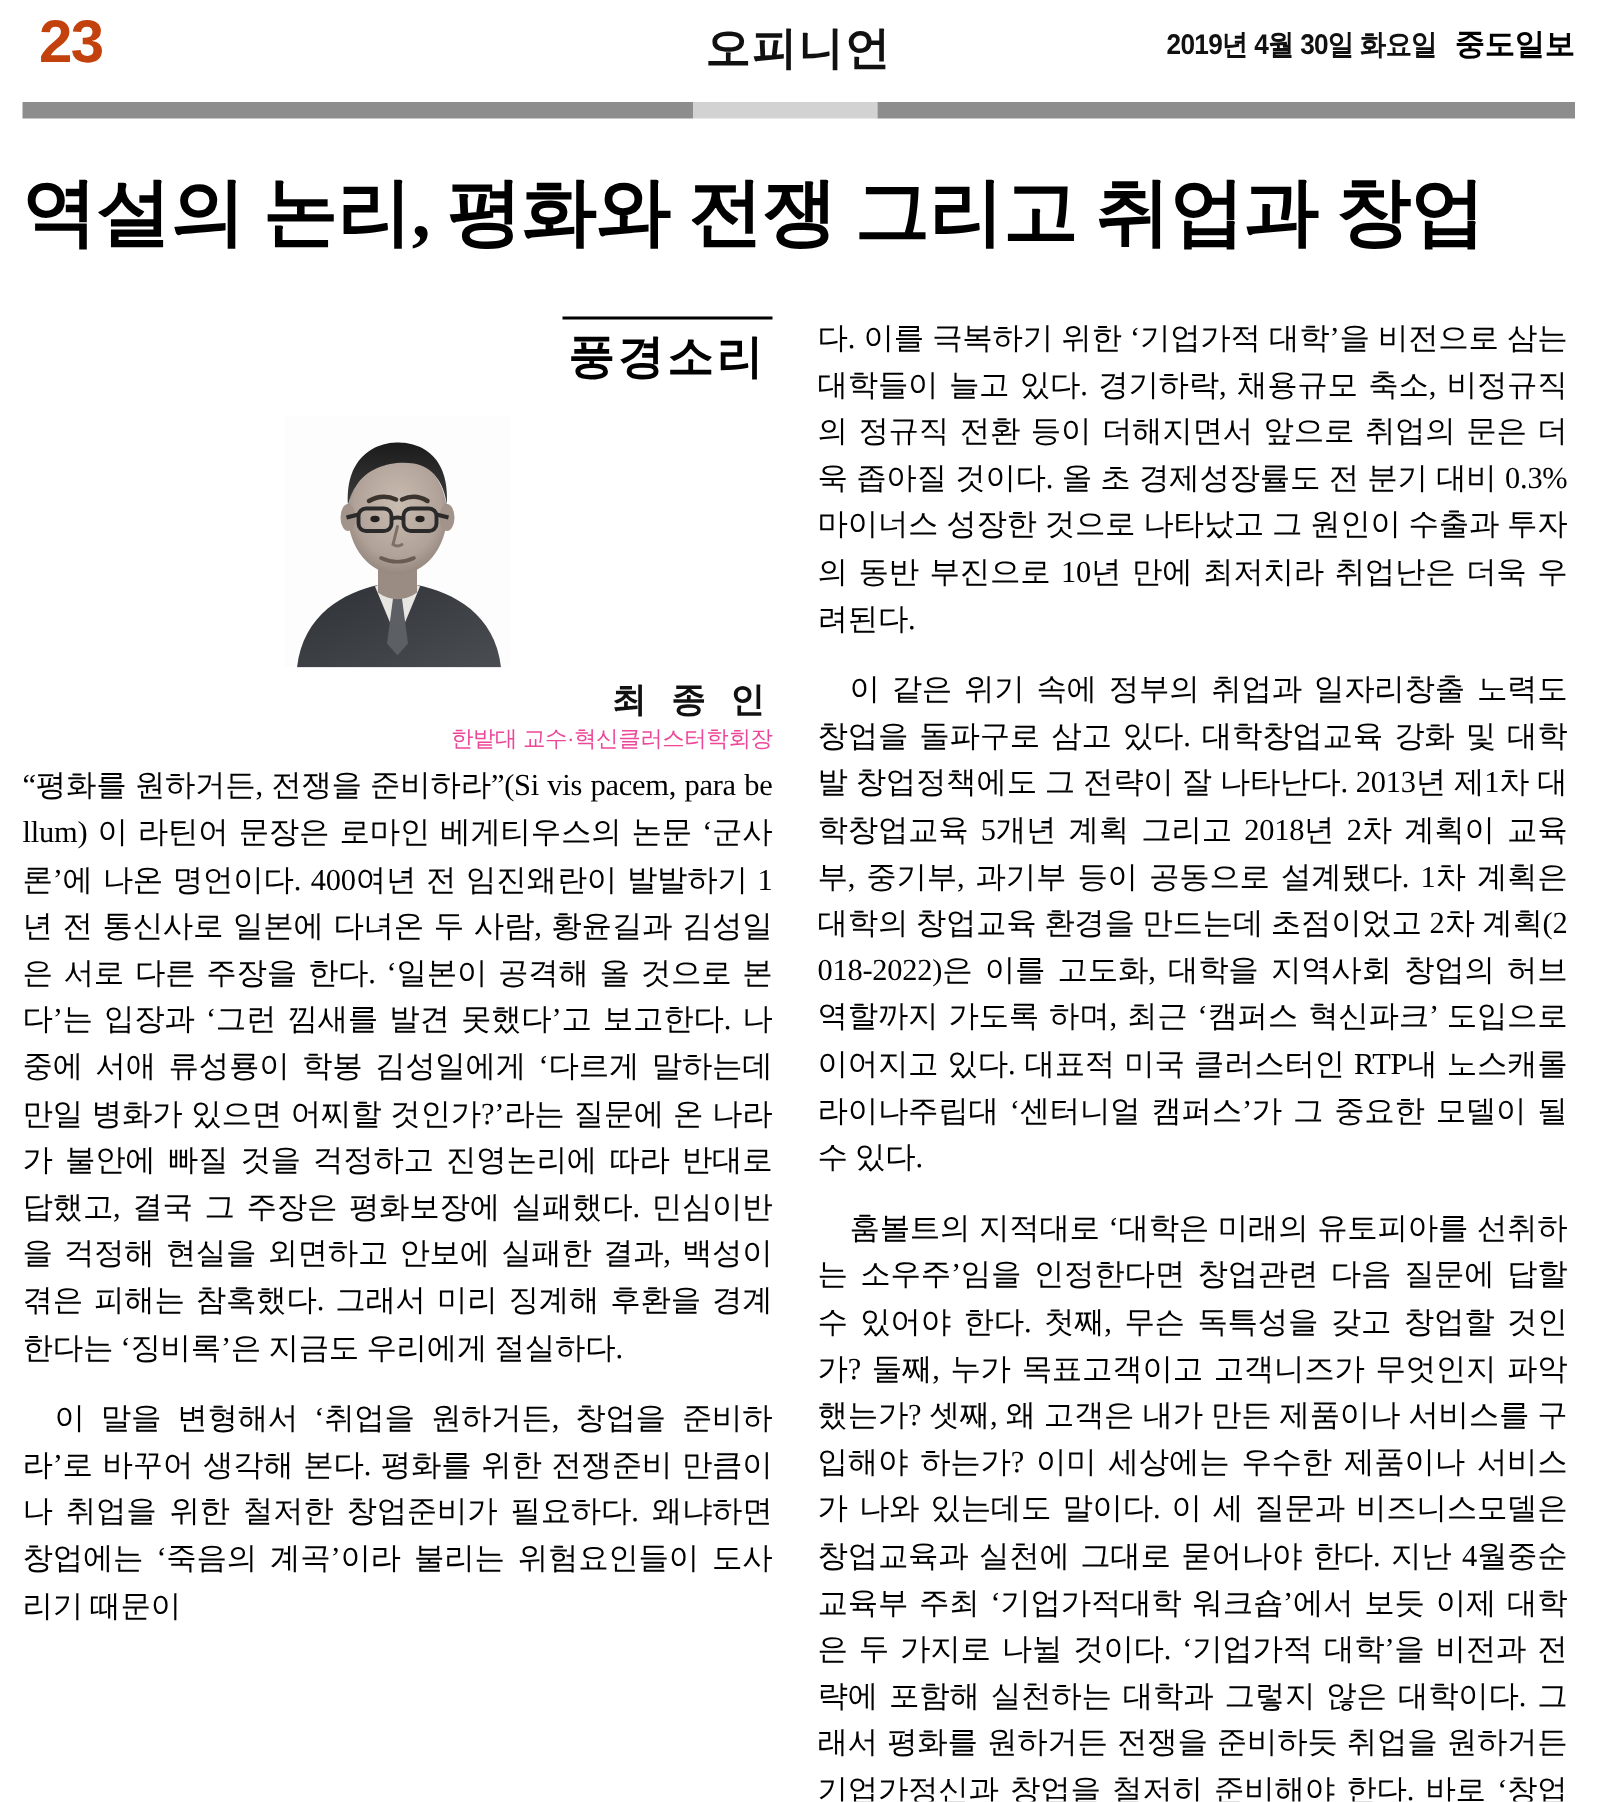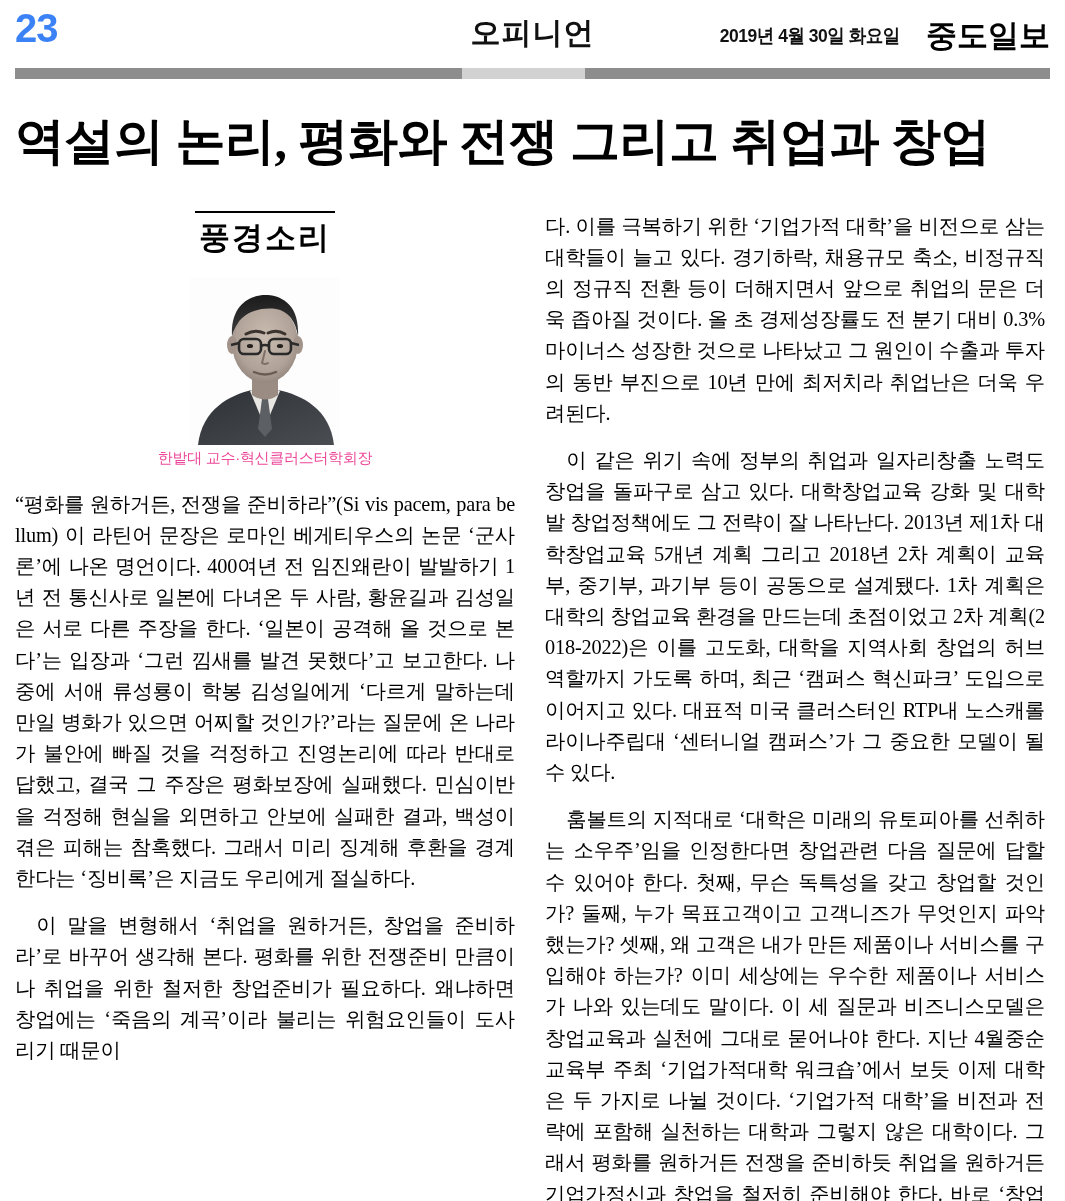--- a/index.html
+++ b/index.html
@@ -19,63 +19,63 @@
   }
 
   
   .masthead {
     position: relative;
     height: 68px;
     margin: 0 15px;
   }
   .page-number {
     position: absolute;
-    left: 0;
+    left: 11px;
     top: 8px;
     font-family: "Liberation Sans", "DejaVu Sans", sans-serif;
     font-size: 40px;
     font-weight: bold;
     letter-spacing: -1px;
     line-height: 1;
-    color: #3b82f6;
+    color: #c2410c;
   }
   .section-name {
     position: absolute;
     left: 0;
     right: 0;
     top: 18px;
     text-align: center;
     font-family: "Liberation Sans", "DejaVu Sans", sans-serif;
     font-size: 30px;
     font-weight: bold;
     letter-spacing: 1px;
     line-height: 1;
     color: #111111;
   }
   .masthead-right {
     position: absolute;
     right: 0;
     top: 20px;
     display: flex;
-    align-items: center;
-    gap: 26px;
+    align-items: flex-end;
+    gap: 12px;
   }
   .issue-date {
     font-family: "Liberation Sans", "DejaVu Sans", sans-serif;
     font-size: 19px;
     font-weight: bold;
     letter-spacing: -0.5px;
     line-height: 1;
     color: #111111;
     transform: scaleX(0.92);
     transform-origin: right bottom;
   }
   .paper-name {
     font-family: "Liberation Serif", "DejaVu Serif", serif;
-    font-size: 31px;
+    font-size: 20px;
     font-weight: bold;
     letter-spacing: 0px;
     line-height: 1;
     color: #000000;
   }
 
   
   .rule-bar {
     margin: 0 15px 0 15px;
     height: 11px;
@@ -105,22 +105,22 @@
     display: flex;
     gap: 30px;
   }
   .col {
     width: 500px;
     flex: 0 0 500px;
   }
 
   
   .column-head {
-    text-align: center;
-    margin-bottom: 22px;
+    text-align: right;
+    margin-bottom: 7px;
   }
   .column-title-wrap {
     display: inline-block;
     padding-top: 8px;
     border-top: 2px solid #000000;
     margin-bottom: 22px;
   }
   .column-title {
     font-family: "Liberation Sans", "DejaVu Sans", sans-serif;
     font-size: 31px;
@@ -260,20 +260,21 @@
 
           <ellipse cx="60" cy="69" rx="3.1" ry="2.1" fill="#24201d"></ellipse>
           <ellipse cx="90" cy="69" rx="3.1" ry="2.1" fill="#24201d"></ellipse>
 
           <path d="M75 74 L72 86 q3 2 6 0" stroke="#7e7066" stroke-width="2" fill="none" stroke-linecap="round"></path>
 
           <path d="M64 95 q11 5 22 0" stroke="#6b5c53" stroke-width="2.4" fill="none" stroke-linecap="round"></path>
         </svg>
       </div>
 
+      <div class="author-name">최 종 인</div>
       <div class="author-title">한밭대 교수·혁신클러스터학회장</div>
     </div>
 
     <div class="body-text">
       <p>“평화를 원하거든, 전쟁을 준비하라”(Si vis pacem, para bellum) 이 라틴어 문장은 로마인 베게티우스의 논문 ‘군사론’에 나온 명언이다. 400여년 전 임진왜란이 발발하기 1년 전 통신사로 일본에 다녀온 두 사람, 황윤길과 김성일은 서로 다른 주장을 한다. ‘일본이 공격해 올 것으로 본다’는 입장과 ‘그런 낌새를 발견 못했다’고 보고한다. 나중에 서애 류성룡이 학봉 김성일에게 ‘다르게 말하는데 만일 병화가 있으면 어찌할 것인가?’라는 질문에 온 나라가 불안에 빠질 것을 걱정하고 진영논리에 따라 반대로 답했고, 결국 그 주장은 평화보장에 실패했다. 민심이반을 걱정해 현실을 외면하고 안보에 실패한 결과, 백성이 겪은 피해는 참혹했다. 그래서 미리 징계해 후환을 경계한다는 ‘징비록’은 지금도 우리에게 절실하다.</p>
       <p class="indent">이 말을 변형해서 ‘취업을 원하거든, 창업을 준비하라’로 바꾸어 생각해 본다. 평화를 위한 전쟁준비 만큼이나 취업을 위한 철저한 창업준비가 필요하다. 왜냐하면 창업에는 ‘죽음의 계곡’이라 불리는 위험요인들이 도사리기 때문이</p>
     </div>
   </div>
 
   <div class="col right-col">

